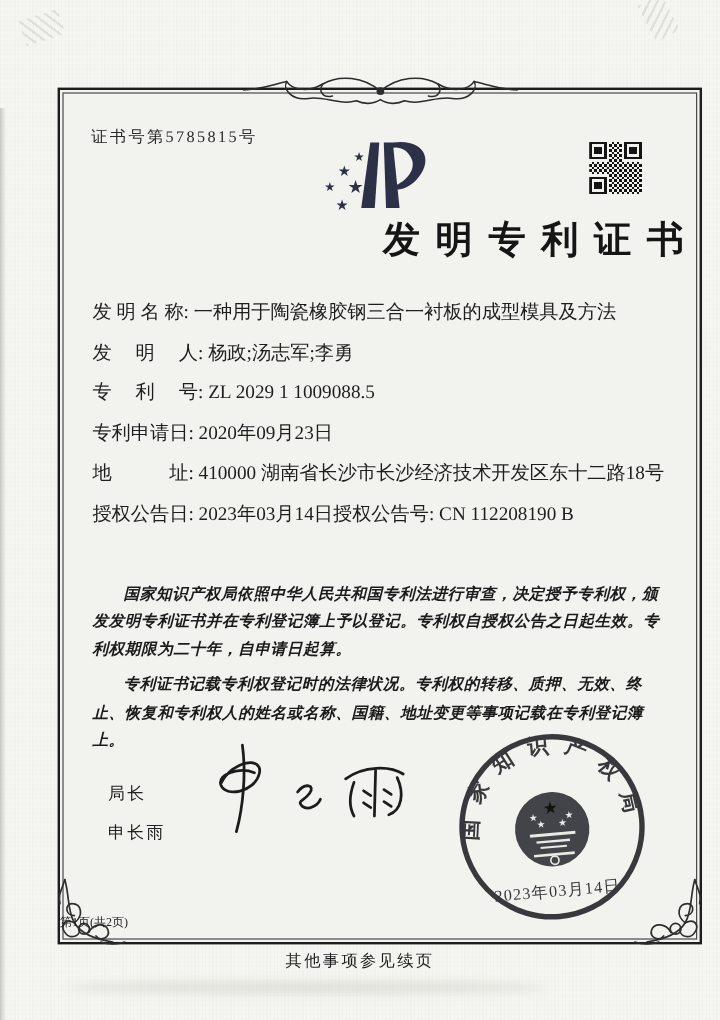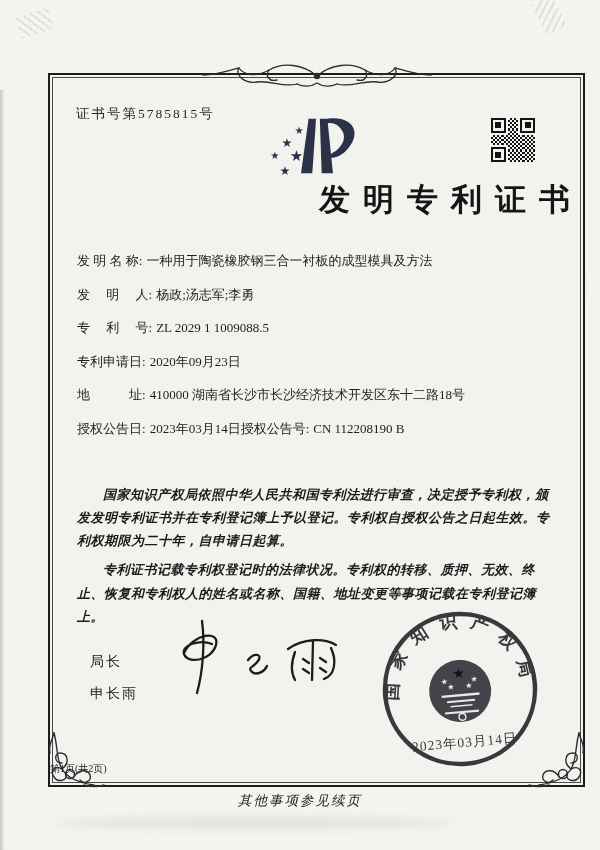--- a/index.html
+++ b/index.html
@@ -36,41 +36,41 @@
 
   .cert-no{position:absolute;left:26px;top:30px;font-size:13.5px;letter-spacing:2px;color:#2a2a2a;}
   .logo{position:absolute;left:50%;top:34px;transform:translateX(-50%);}
   .qr{position:absolute;right:48px;top:43px;}
 
   .title{
     position:absolute;left:0;right:0;top:104px;text-align:right;
     font-size:31px;font-weight:600;letter-spacing:13px;text-indent:13px;color:#151515;
   }
 
-  .fields{position:absolute;left:27px;right:26px;top:176px;font-size:13px;}
+  .fields{position:absolute;left:27px;right:26px;top:176px;font-size:16px;}
   .field-row{display:flex;margin-bottom:13.5px;line-height:20px;}
   .field-label{white-space:pre;flex:none;color:#1e1e1e;}
   .field-value{margin-left:4px;color:#1e1e1e;white-space:nowrap;}
   .field-pair2{display:flex;}
 
   .paragraphs{
     position:absolute;left:27px;right:24px;top:408px;
     font-style:italic;font-size:13px;line-height:1.78;color:#1b1b1b;
   }
   .paragraphs p{margin:0 0 6px 0;text-indent:2em;letter-spacing:.5px;font-weight:bold;}
 
   .sig-label{position:absolute;left:40px;font-size:14px;letter-spacing:2px;color:#222;}
   .sig-label.role{top:578px;}
   .sig-label.name{top:610px;}
   .sig-hand{position:absolute;left:112px;top:540px;}
 
   .seal{position:absolute;left:328px;top:532px;opacity:.93;transform:rotate(-5deg);}
 
   .page-info{position:absolute;left:0;right:0;bottom:9px;text-align:left;font-size:10px;color:#222;}
-  .continuation{position:absolute;left:0;right:0;top:792px;text-align:center;font-size:13.5px;font-style:italic;letter-spacing:2px;color:#1d1d1d;}
+  .continuation{position:absolute;left:0;right:0;top:792px;text-align:center;font-size:13.5px;letter-spacing:2px;color:#1d1d1d;}
 </style>
 </head>
 <body>
 
 <div class="scan-strip-left"></div>
 <div class="scan-mark hatch" style="left:18px;top:12px;transform:rotate(-18deg);"></div>
 <div class="scan-mark hatch" style="left:532px;top:4px;transform:rotate(62deg);"></div>
 <div class="scan-mark smudge" style="left:556px;top:268px;"></div>
 <div class="scan-mark smudge" style="left:540px;top:300px;width:34px;height:24px;"></div>
 <div class="bottom-shadow"></div>

